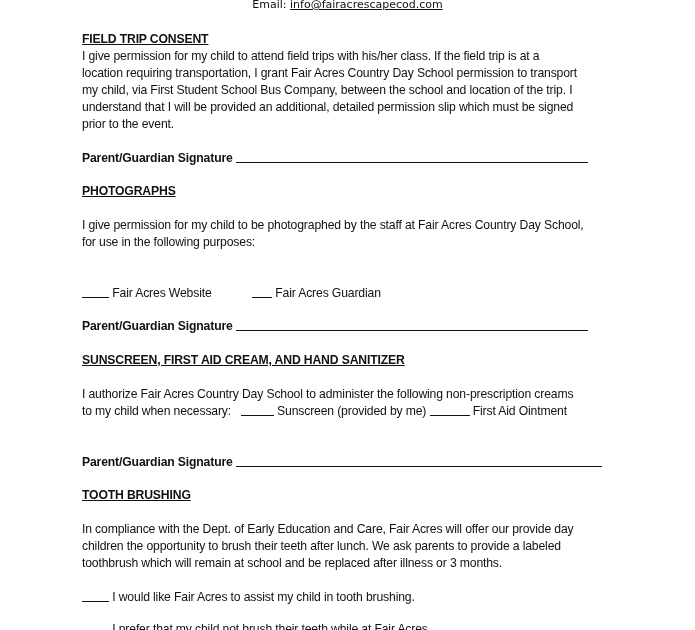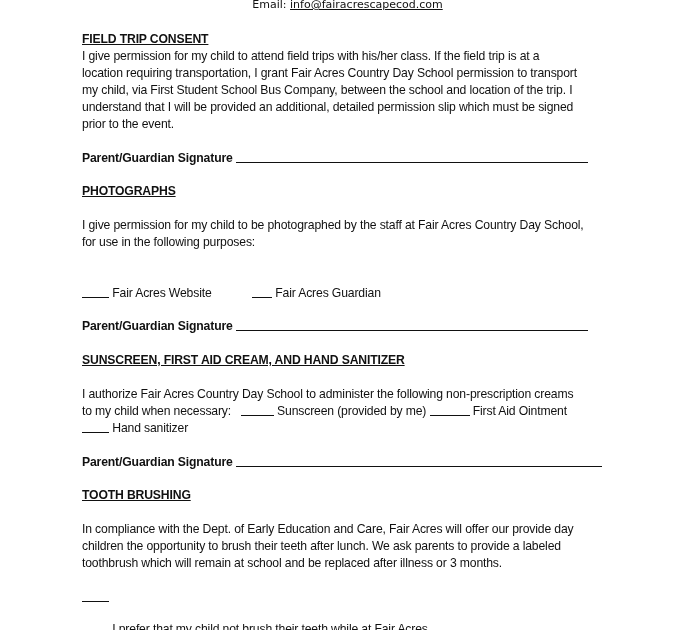--- a/index.html
+++ b/index.html
@@ -59,34 +59,31 @@
   <div class="line bold u" style="top:352px">SUNSCREEN, FIRST AID CREAM, AND HAND SANITIZER</div>
   <div class="line" style="top:386px">I authorize Fair Acres Country Day School to administer the following non-prescription creams</div>
   <div class="line" style="top:403px">
     <span>to my child when necessary:</span>
     <span>&nbsp;</span>
     <span class="blank" style="width:33px"></span>
     <span>Sunscreen (provided by me)</span>
     <span class="blank" style="width:40px"></span>
     <span>First Aid Ointment</span>
   </div>
-  <div class="line" style="top:420px">
-    <span class="blank" style="width:27px"></span>
-    <span>Hand sanitizer</span>
-  </div>
   <div class="line bold" style="top:454px">
     <span>Parent/Guardian Signature</span>
     <span class="sigline" style="width:366px"></span>
   </div>
 
   <div class="line bold u" style="top:487px">TOOTH BRUSHING</div>
   <div class="line" style="top:521px">In compliance with the Dept. of Early Education and Care, Fair Acres will offer our provide day</div>
   <div class="line" style="top:538px">children the opportunity to brush their teeth after lunch.  We ask parents to provide a labeled</div>
   <div class="line" style="top:555px">toothbrush which will remain at school and be replaced after illness or 3 months.</div>
   <div class="line" style="top:589px">
     <span class="blank" style="width:27px"></span>
+    <span>I would like Fair Acres to assist my child in tooth brushing.</span>
   </div>
   <div class="line" style="top:621px">
     <span class="blank" style="width:27px"></span>
     <span>I prefer that my child not brush their teeth while at Fair Acres.</span>
   </div>
 
 </div>
 
 </body></html>

